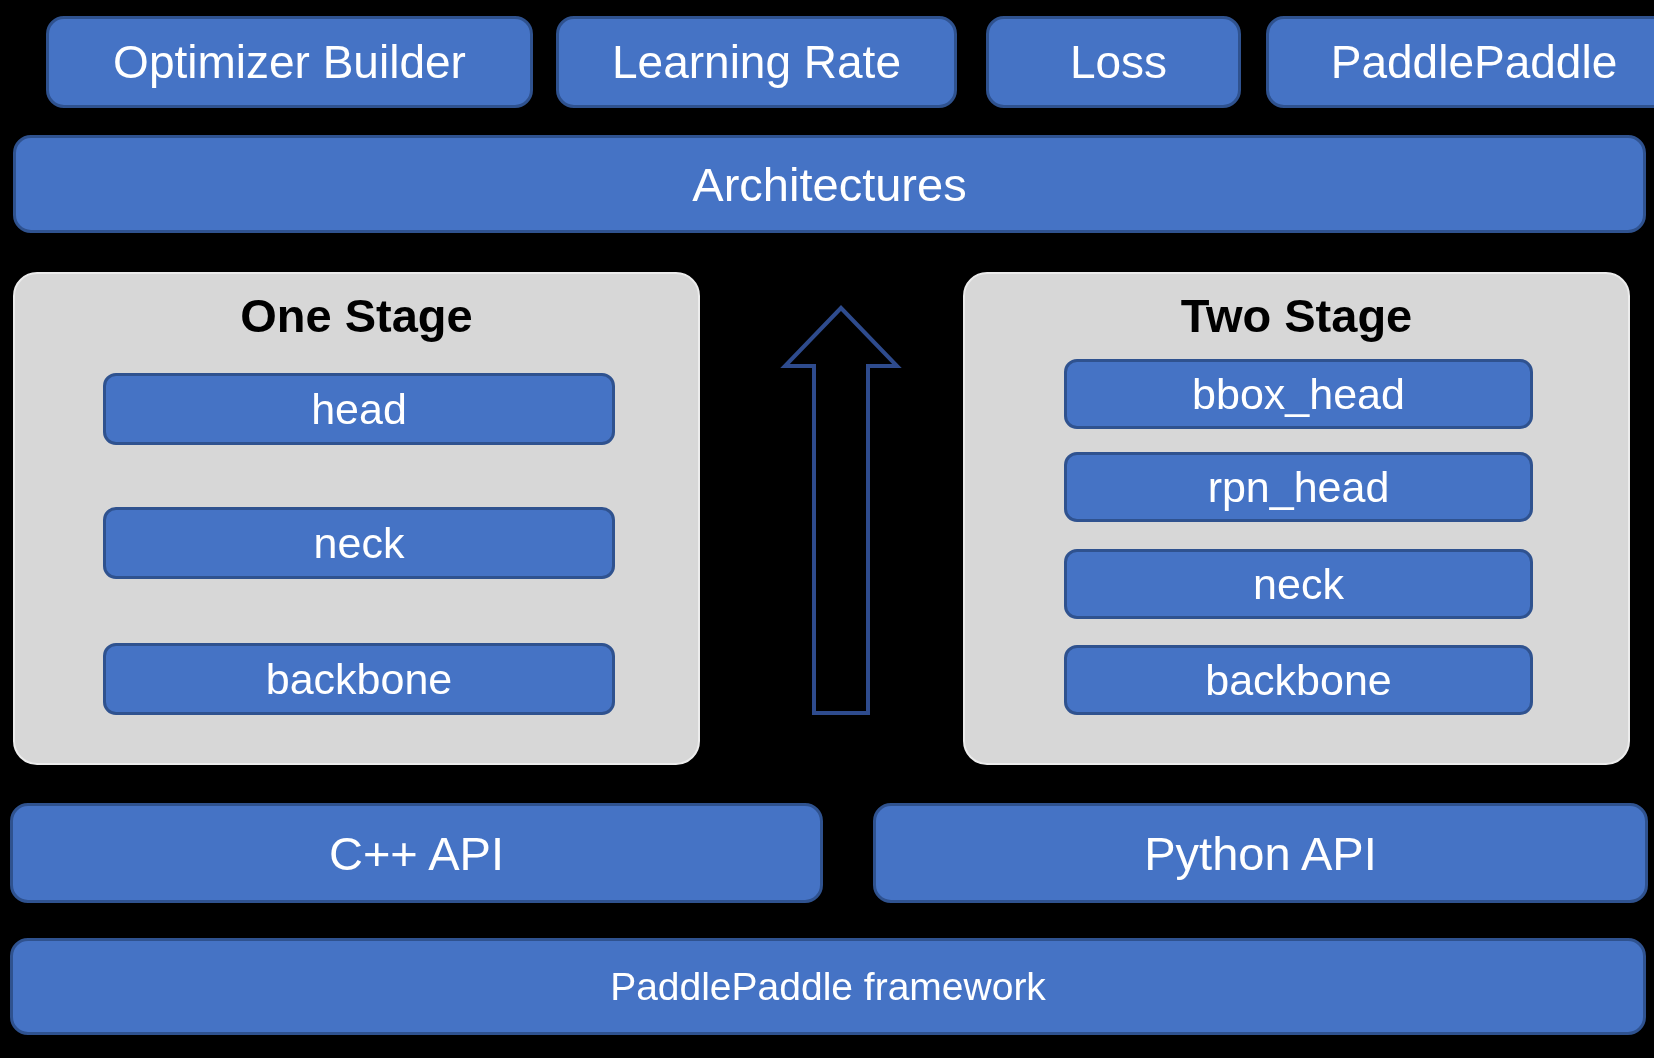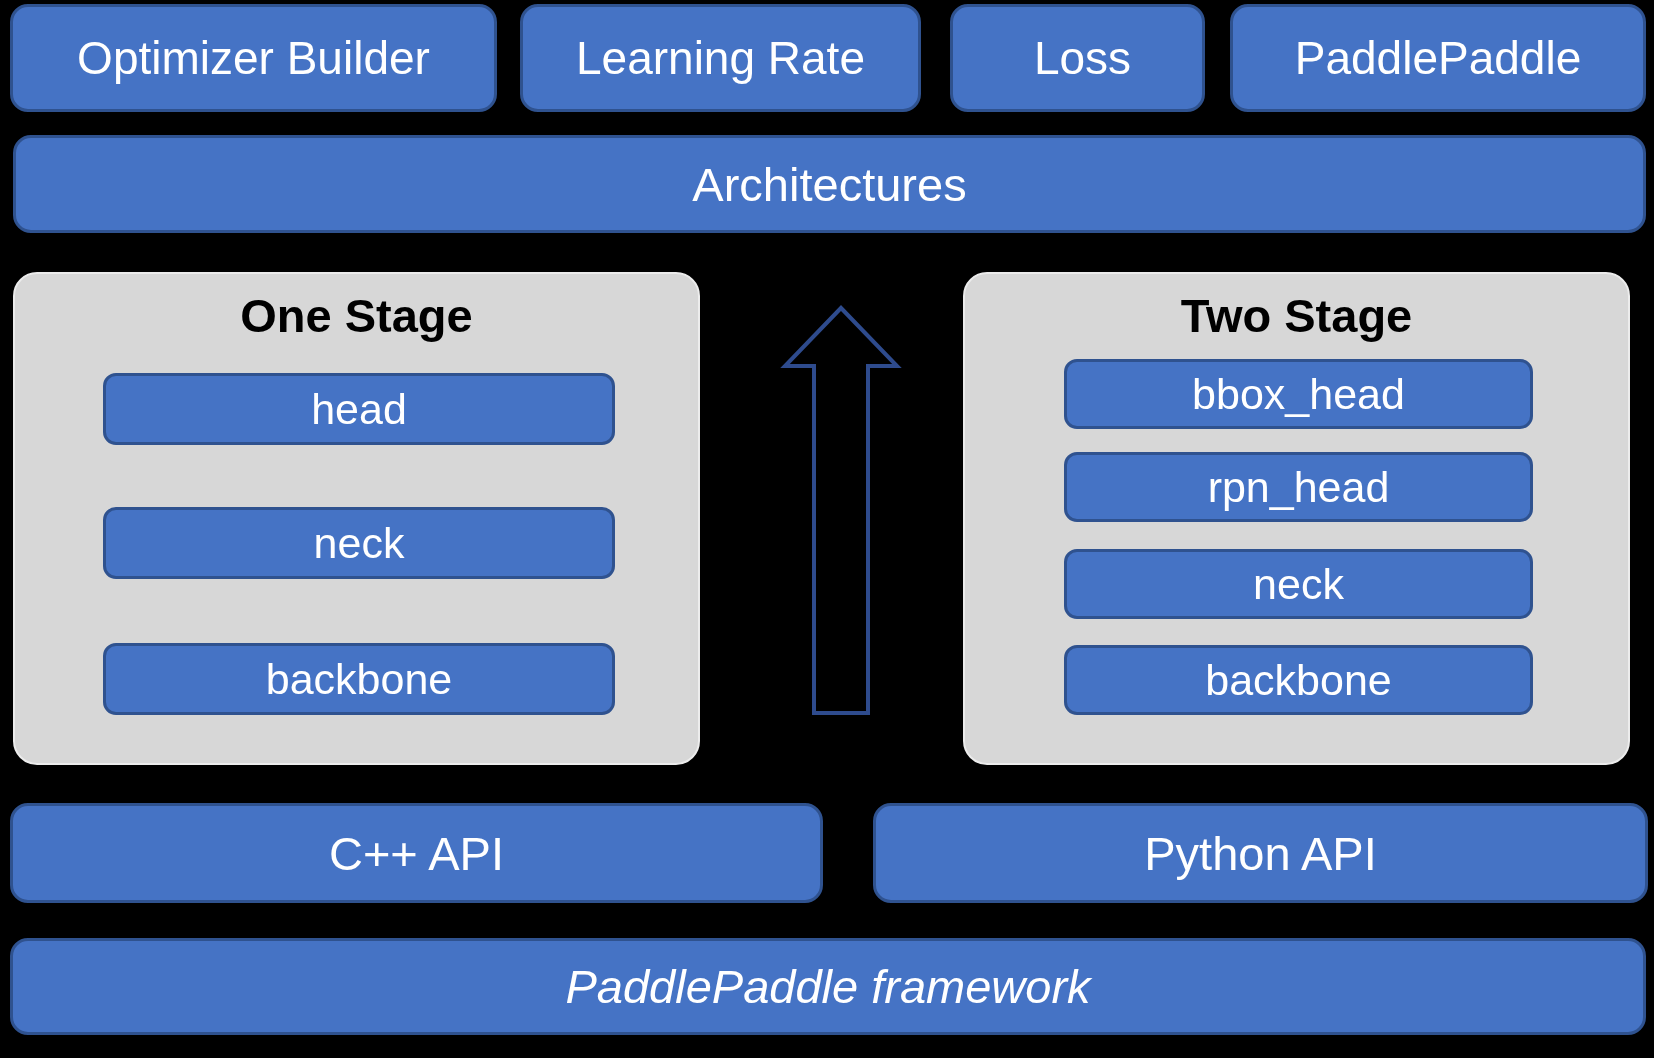--- a/index.html
+++ b/index.html
@@ -20,21 +20,21 @@
     background: var(--box-fill, #4573C5);
     border: 3px solid var(--box-border, #2F528F);
     border-radius: 18px;
     box-sizing: border-box;
     display: flex;
     align-items: center;
     justify-content: center;
     color: var(--box-text, #FFFFFF);
     box-shadow: 2px 3px 4px rgba(0,0,0,0.45);
   }
-  .toprow { top: 4px; height: 108px; font-size: 46px; }
+  .toprow { top: 16px; height: 92px; font-size: 46px; margin-left: 36px; }
   .b-opt  { left: 10px;   width: 487px; }
   .b-lr   { left: 520px;  width: 401px; }
   .b-loss { left: 950px;  width: 255px; padding-left: 10px; }
   .b-pp   { left: 1230px; width: 416px; }
 
   .b-arch { left: 13px; top: 135px; width: 1633px; height: 98px; font-size: 47px; }
 
   .graybox {
     position: absolute;
     top: 272px;
@@ -85,21 +85,21 @@
     left: 780px;
     top: 300px;
     width: 125px;
     height: 420px;
   }
 
   .apirow { top: 803px; height: 100px; font-size: 47px; }
   .b-cpp { left: 10px;  width: 813px; }
   .b-py  { left: 873px; width: 775px; }
 
-  .b-framework { left: 10px; top: 938px; width: 1636px; height: 97px; font-size: 47px; font-style: italic; }
+  .b-framework { left: 10px; top: 938px; width: 1636px; height: 97px; font-size: 39px; }
 </style>
 </head>
 <body>
 
 <div class="canvas">
 
   <div class="bluebox toprow b-opt">Optimizer Builder</div>
   <div class="bluebox toprow b-lr">Learning Rate</div>
   <div class="bluebox toprow b-loss">Loss</div>
   <div class="bluebox toprow b-pp">PaddlePaddle</div>

